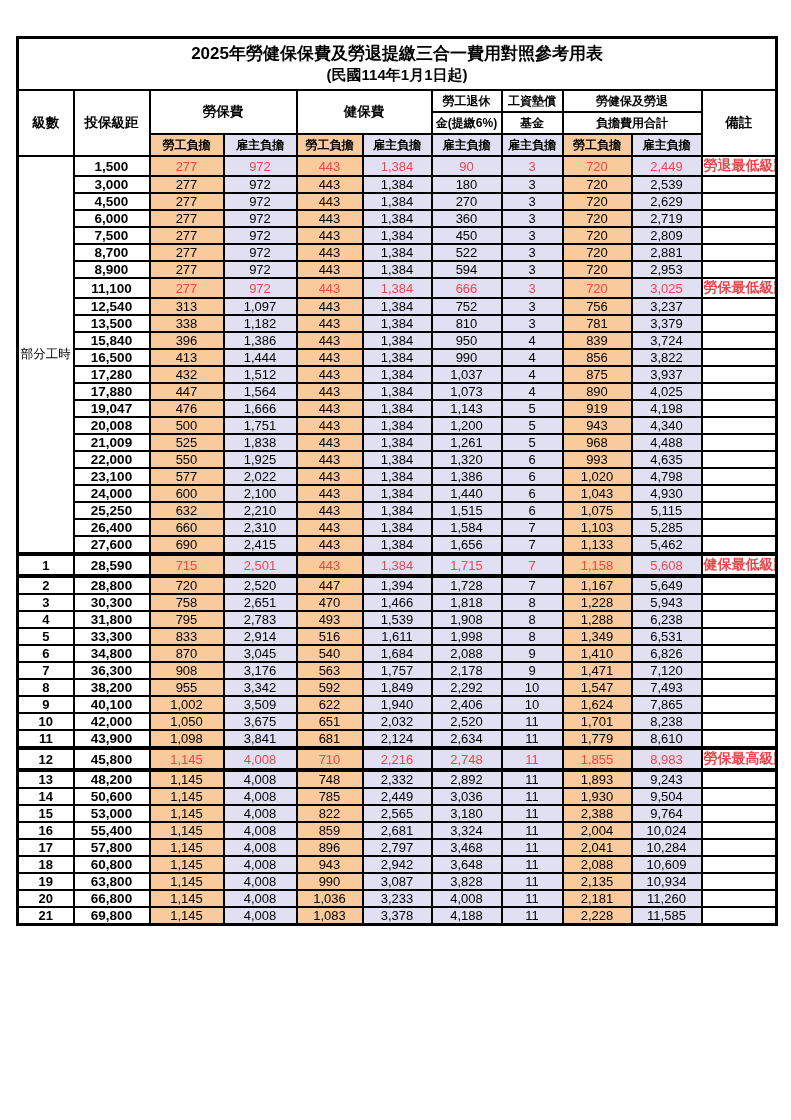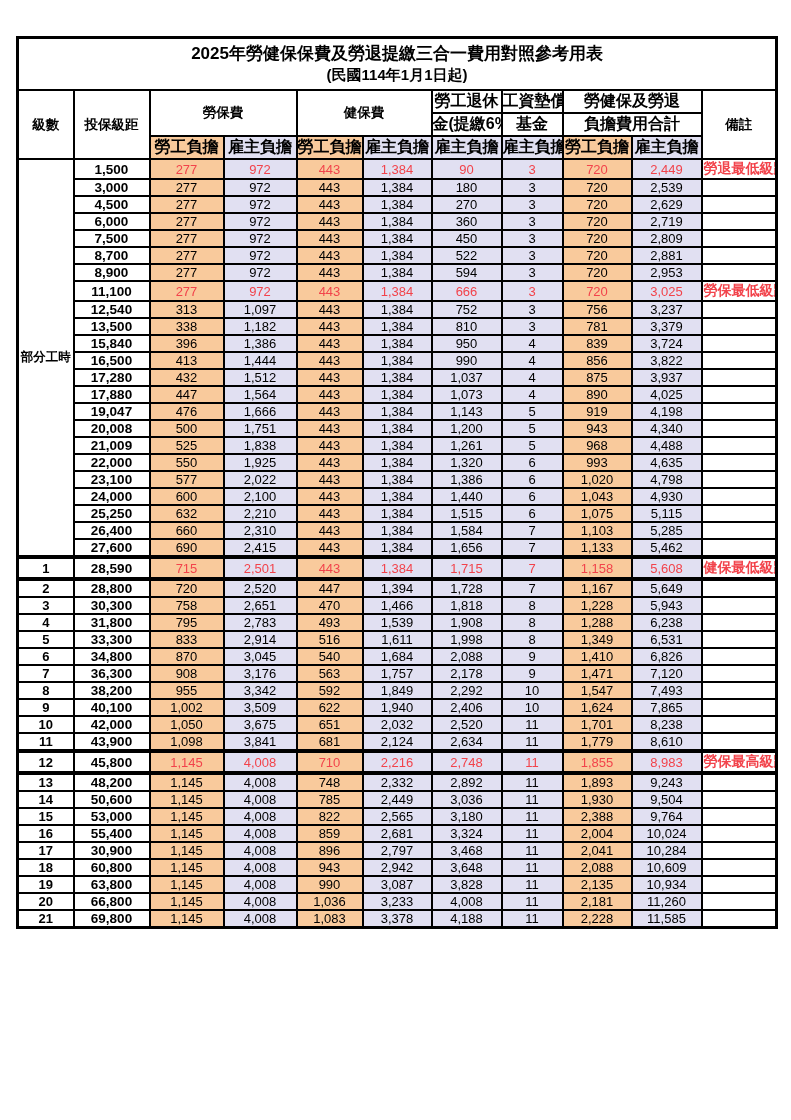--- a/index.html
+++ b/index.html
@@ -23,25 +23,25 @@
     border:2px solid var(--line);
     padding:0;margin:0;text-align:center;vertical-align:middle;
     overflow:hidden;white-space:nowrap;
   }
   tr.title-row td{height:50px;border-bottom:2px solid var(--line);}
   .title-line{font-size:17px;font-weight:bold;line-height:1.35;}
   .subtitle-line{font-size:15px;font-weight:bold;line-height:1.25;}
   thead tr.h{height:20px;}
   th{font-weight:bold;background:#fff;}
   th.big{font-size:13.5px;}
-  th.sub{font-size:16px;height:20px;}
+  th.sub{font-size:12px;height:20px;}
   th.c-orange, td.c-orange{background:var(--orange);}
   th.c-lav, td.c-lav{background:var(--lavender);}
   td.grade-col{font-size:13px;font-weight:bold;background:#fff;}
-  td.group-label{font-size:12.5px;font-weight:bold;letter-spacing:0;background:#fff;margin-top:44px;}
+  td.group-label{font-size:12.5px;font-weight:normal;letter-spacing:0;background:#fff;margin-top:44px;}
   td.bracket-col{font-size:13.5px;font-weight:bold;background:#fff;}
   td.val{font-size:13px;}
   td.remark-col{font-size:14px;font-weight:bold;color:var(--red);background:#fff;padding:0 1px;}
   tr.red-row td.val{color:var(--red);}
   tr.thick td{border-top-width:4px;border-bottom-width:4px;}
 </style>
 </head>
 <body>
 
 <table class="sheet">
@@ -572,21 +572,21 @@
         <td class="val c-orange">859</td>
         <td class="val c-lav">2,681</td>
         <td class="val c-lav">3,324</td>
         <td class="val c-lav">11</td>
         <td class="val c-orange">2,004</td>
         <td class="val c-lav">10,024</td>
         <td class="remark-col"></td>
       </tr>
       <tr>
         <td class="grade-col">17</td>
-        <td class="bracket-col">30,900</td>
+        <td class="bracket-col">57,800</td>
         <td class="val c-orange">1,145</td>
         <td class="val c-lav">4,008</td>
         <td class="val c-orange">896</td>
         <td class="val c-lav">2,797</td>
         <td class="val c-lav">3,468</td>
         <td class="val c-lav">11</td>
         <td class="val c-orange">2,041</td>
         <td class="val c-lav">10,284</td>
         <td class="remark-col"></td>
       </tr>

